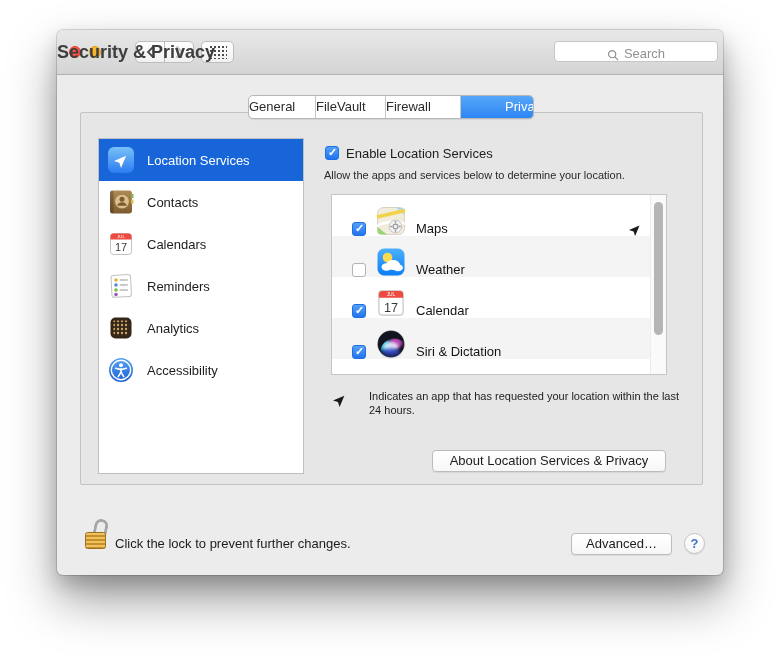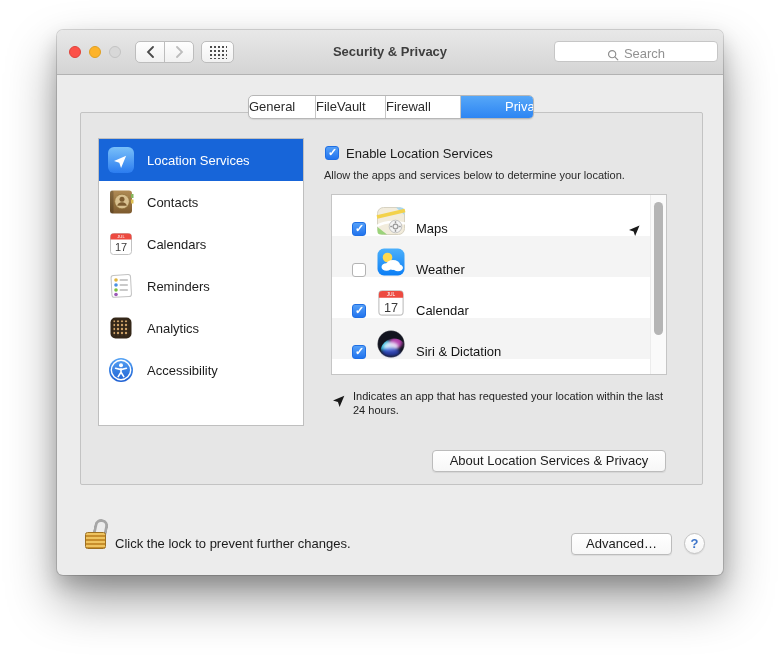--- a/index.html
+++ b/index.html
@@ -17,40 +17,40 @@
   .tdot.yellow{background:#fdb32a;border:1px solid #e0a022;}
   .tdot.gray{background:#d8d8d8;border:1px solid #c3c3c3;}
   .navgroup{position:absolute;left:78px;top:11px;display:flex;}
   .navbtn{width:30px;height:22px;background:linear-gradient(#fefefe,#f1f1f1);border:1px solid #bdbdbd;
     display:flex;align-items:center;justify-content:center;box-sizing:border-box;}
   .navbtn.back{border-radius:5px 0 0 5px;}
   .navbtn.fwd{border-radius:0 5px 5px 0;margin-left:-1px;}
   .gridbtn{position:absolute;left:144px;top:11px;width:33px;height:22px;background:linear-gradient(#fefefe,#f1f1f1);
     border:1px solid #bdbdbd;border-radius:5px;display:flex;align-items:center;justify-content:center;box-sizing:border-box;}
   .griddots{width:18px;height:14px;background-image:radial-gradient(circle,#4d4d4d 1px,transparent 1.25px);background-size:4px 4px;}
-  .wtitle{position:absolute;left:0;right:0;top:0;height:44px;line-height:44px;text-align:center;
-    font-size:13px;font-weight:bold;color:#3e3e3e;}
+  .wtitle{position:absolute;left:0;right:0;top:0;height:44px;line-height:44px;
+    font-size:18px;font-weight:bold;color:#3e3e3e;}
   .search{position:absolute;right:5px;top:11px;width:164px;height:21px;background:#fff;border:1px solid #c6c6c6;
     border-radius:4px;display:flex;align-items:flex-end;justify-content:center;gap:5px;box-sizing:border-box;}
   .search .ph{font-size:13px;color:#929292;}
 
   
   .tabs{position:absolute;left:191px;top:65px;height:22px;display:flex;background:#fff;border:1px solid #b7b7b7;
     border-radius:5px;overflow:hidden;z-index:3;box-shadow:0 1px 1px rgba(0,0,0,0.08);}
   .tab{height:22px;line-height:21px;font-size:13px;color:#2b2b2b;border-right:1px solid #c6c6c6;box-sizing:border-box;}
   .tab:last-child{border-right:none;padding-left:44px;}
   .tab.sel{background:linear-gradient(#56a7f8,#2d85f3);color:#fff;}
   .tab.w1{width:67px;} .tab.w2{width:70px;} .tab.w3{width:75px;} .tab.w4{width:72px;}
 
   
   .pane{position:absolute;left:23px;top:82px;width:621px;height:371px;background:#e6e6e6;
     border:1px solid #c3c3c3;border-radius:2px;box-sizing:content-box;z-index:1;}
 
   
-  .sidebar{position:absolute;left:17px;top:25px;width:206px;height:288px;background:#fff;border:1px solid #bfbfbf;box-sizing:border-box;}
+  .sidebar{position:absolute;left:17px;top:25px;width:206px;height:336px;background:#fff;border:1px solid #bfbfbf;box-sizing:border-box;}
   .srow{height:42px;display:flex;align-items:center;padding-left:9px;gap:13px;font-size:13px;color:#1c1c1c;}
   .srow.sel{background:#1765d9;color:#fff;}
   .sic{width:26px;height:26px;flex:0 0 auto;display:flex;align-items:center;justify-content:center;}
   .locsq{width:26px;height:26px;border-radius:6px;background:linear-gradient(#79c0f9,#2b7cf0);display:flex;align-items:center;justify-content:center;}
 
   
   .enable{position:absolute;left:244px;top:33px;display:flex;gap:7px;}
   .enable .lbl{font-size:13px;color:#1c1c1c;}
   .desc{position:absolute;left:243px;top:56px;font-size:11px;color:#2a2a2a;}
 
@@ -62,21 +62,21 @@
   .appcontent{position:absolute;left:0;top:0;right:15px;bottom:0;}
   .arow{height:41px;display:flex;align-items:flex-end;padding-left:20px;gap:10px;}
   .arow.alt{background:#f4f4f4;}
   .arow .nm{font-size:13px;color:#141414;}
   .aic{width:30px;height:30px;flex:0 0 auto;}
   .rowarrow{margin-left:auto;margin-right:9px;display:flex;}
   .scrollbar{position:absolute;right:0;top:0;bottom:0;width:15px;background:#fafafa;border-left:1px solid #ececec;}
   .thumb{position:absolute;left:3px;top:7px;width:9px;height:133px;background:#b5b5b5;border-radius:4.5px;}
 
   .note{position:absolute;left:252px;top:276px;width:346px;font-size:11px;line-height:14px;color:#1d1d1d;}
-  .note .txt{margin-left:20px;width:322px;}
+  .note .txt{margin-left:36px;width:322px;}
   .note .nar{position:absolute;left:0;top:4px;}
 
   .push{background:linear-gradient(#ffffff,#f7f7f7);border:1px solid #bcbcbc;border-radius:4px;font-size:13px;color:#1c1c1c;
     text-align:center;box-sizing:border-box;box-shadow:0 1px 1px rgba(0,0,0,0.07);font-family:"Liberation Sans",sans-serif;}
   .about{position:absolute;left:351px;top:337px;width:234px;height:22px;line-height:20px;}
 
   
   .lock{position:absolute;left:27px;top:488px;width:28px;height:40px;}
   .shackle{position:absolute;left:10px;top:1px;width:14px;height:16px;border:3px solid #a6a6a6;border-bottom:none;
     border-radius:8px 8px 0 0;box-sizing:border-box;transform:rotate(12deg);}

